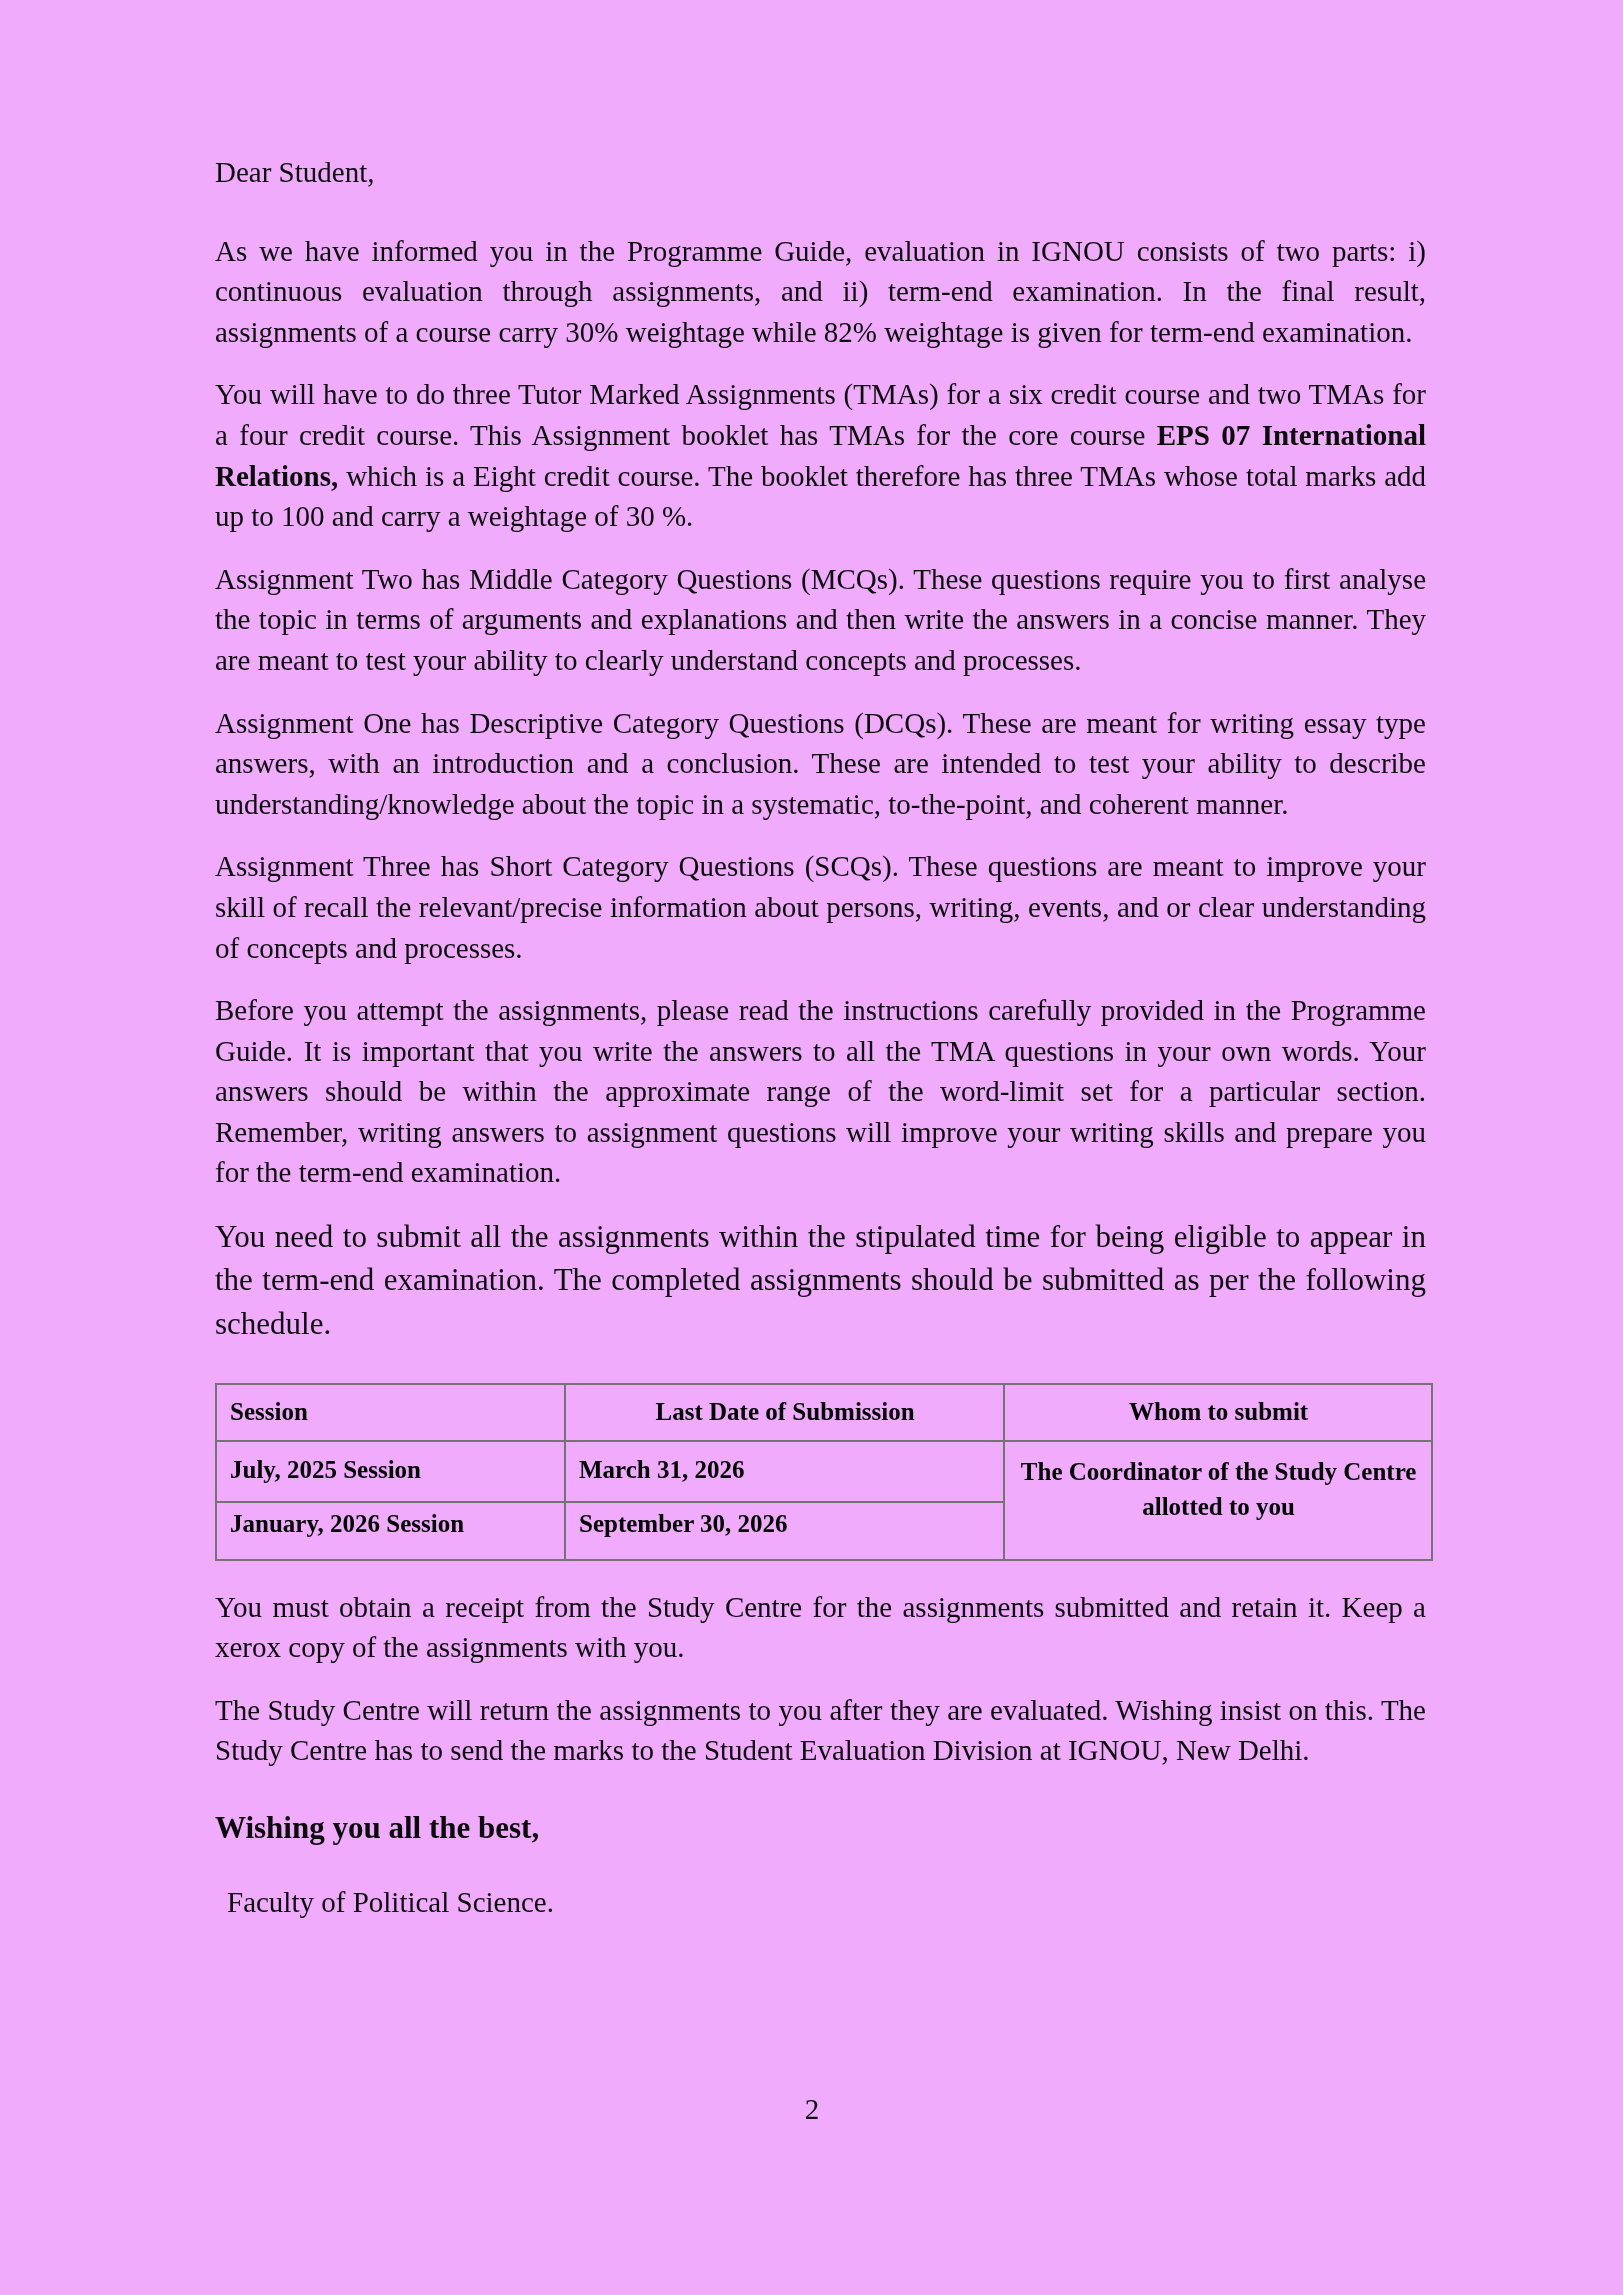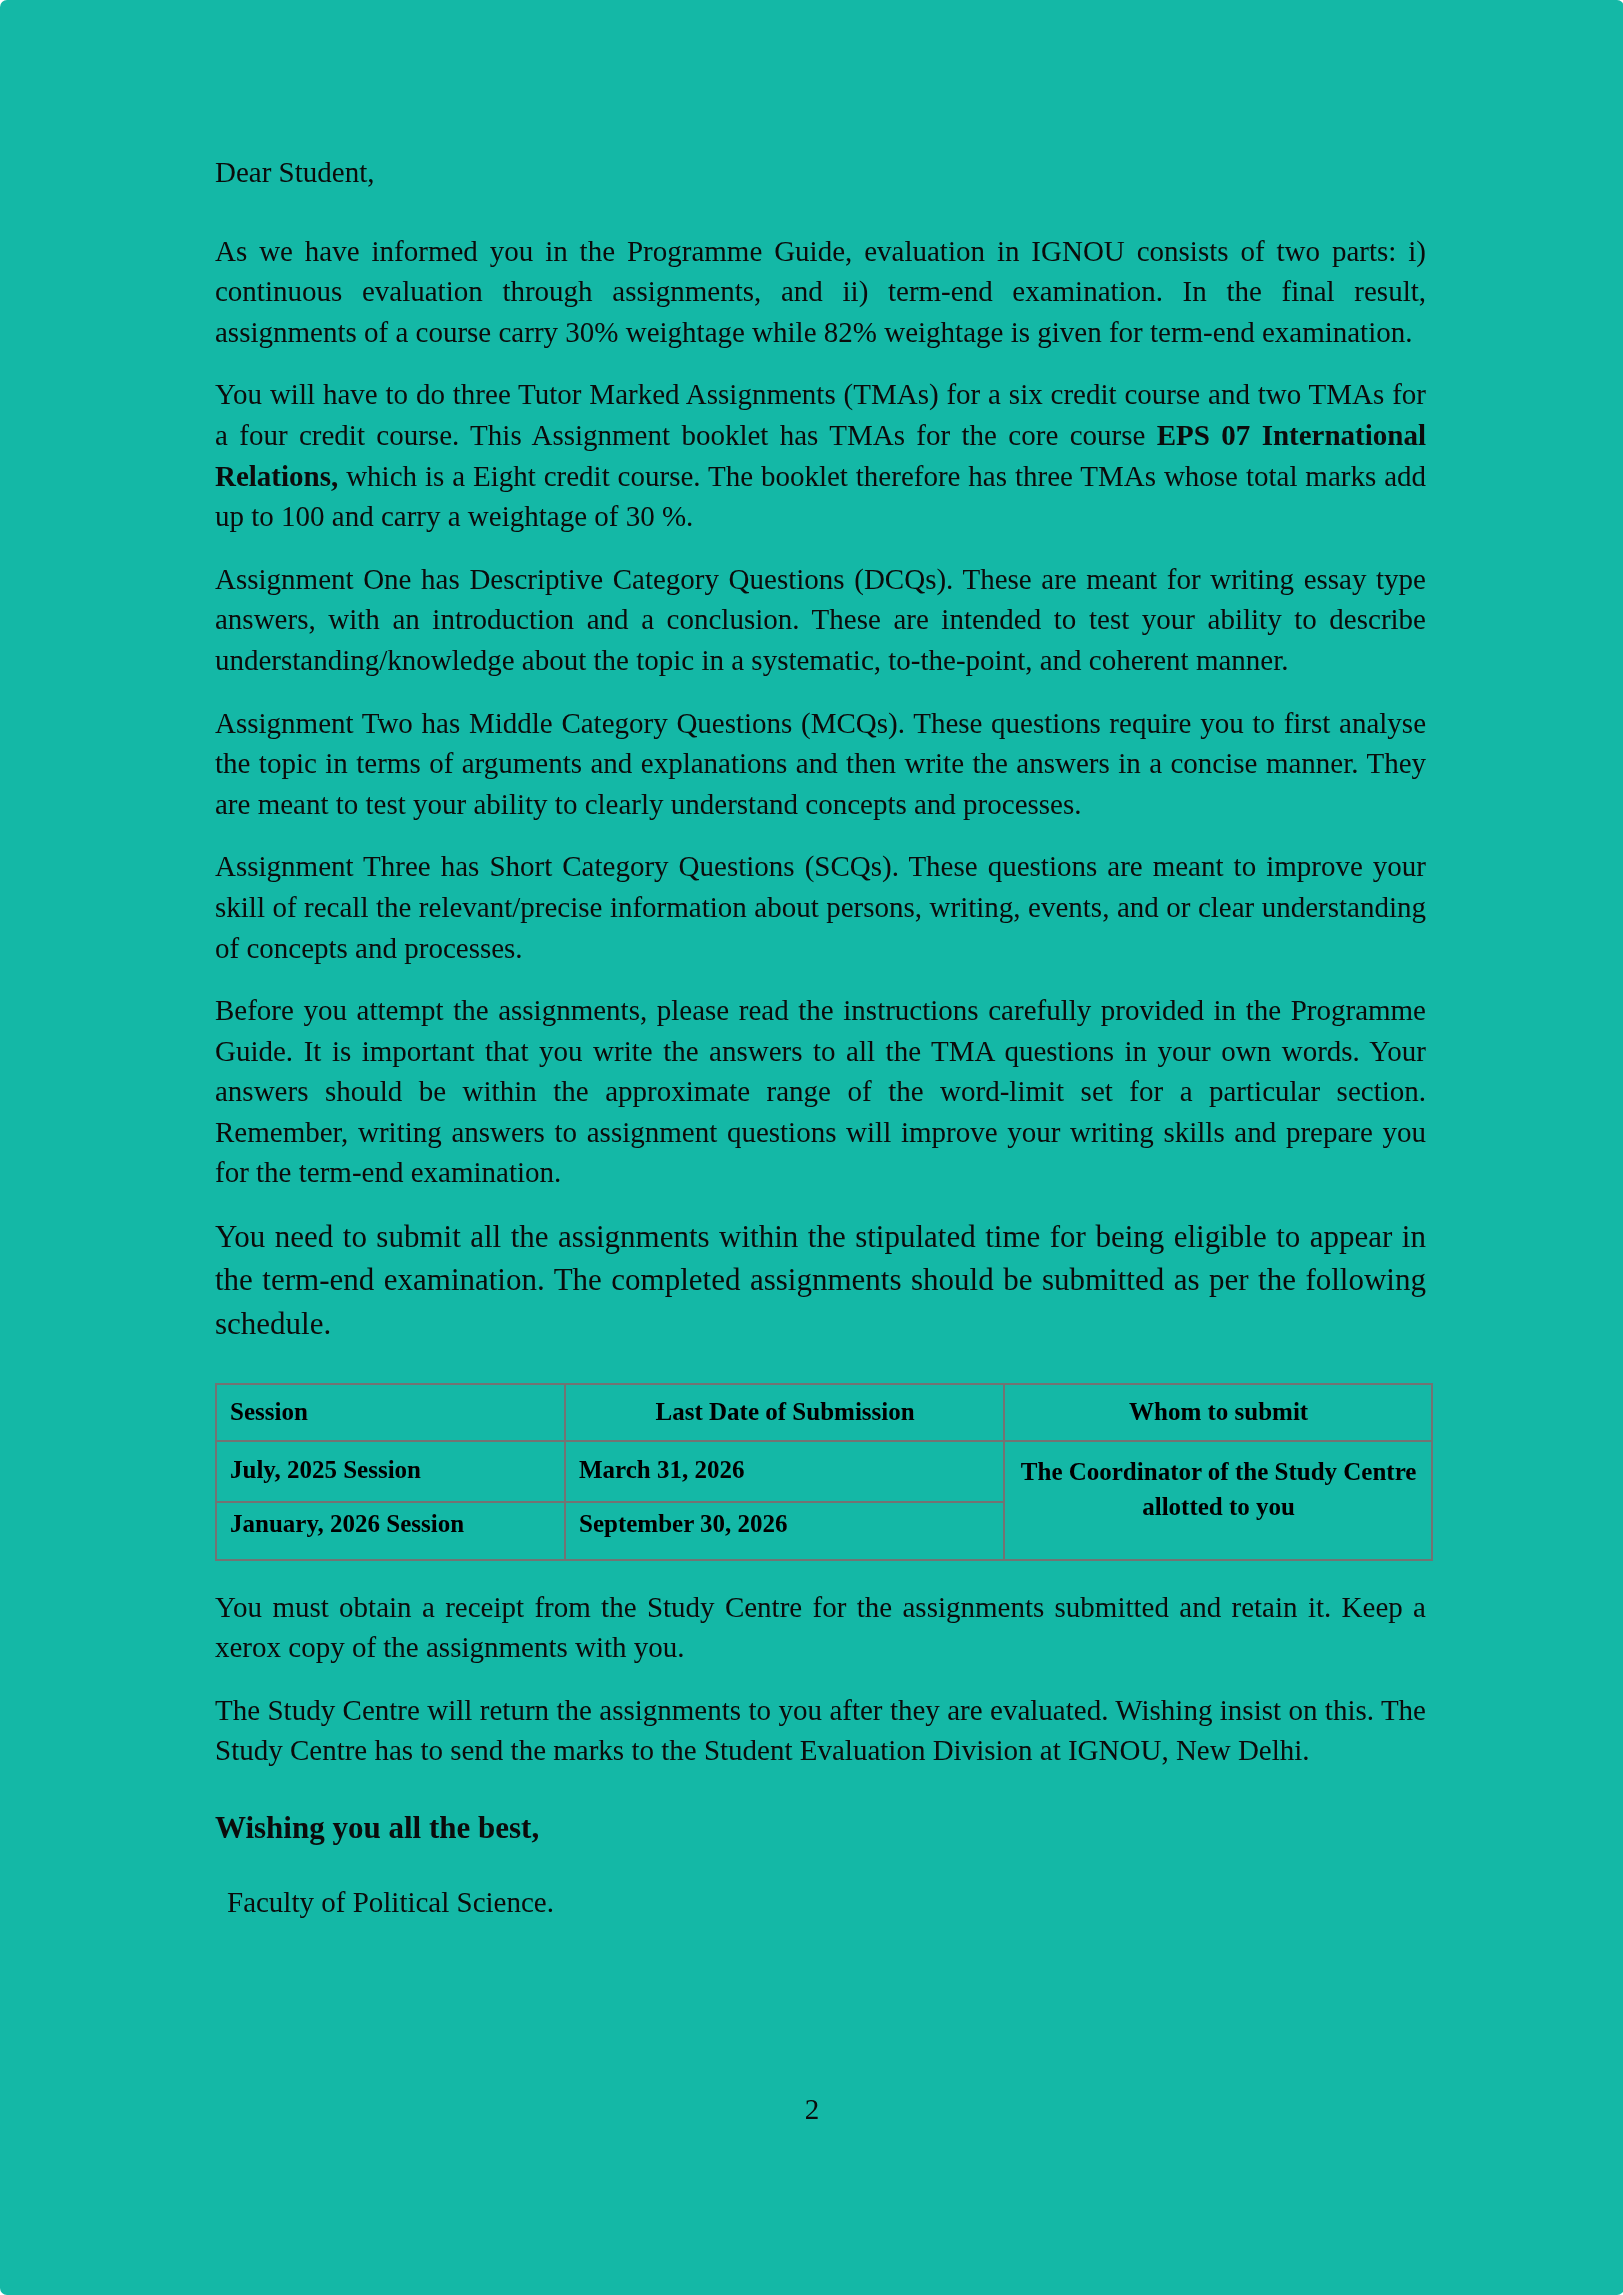--- a/index.html
+++ b/index.html
@@ -6,24 +6,23 @@
   html, body {
     margin: 0;
     padding: 0;
     background: #ffffff;
   }
 
   .page {
     position: relative;
     width: 1624px;
     height: 2295px;
-    background: #14b8a6;
+    background: #f0abfc;
     box-sizing: border-box;
     overflow: hidden;
-    border-radius: 7px;
   }
 
   .content {
     position: absolute;
     left: 215px;
     top: 152px;
     width: 1211px;
   }
 
   .para {
@@ -143,23 +142,23 @@
 <div class="page">
 
   <div class="content">
 
     <p class="para salutation">Dear Student,</p>
 
     <p class="para">As we have informed you in the Programme Guide, evaluation in IGNOU consists of two parts: i) continuous evaluation through assignments, and ii) term-end examination. In the final result, assignments of a course carry 30% weightage while 82% weightage is given for term-end examination.</p>
 
     <p class="para"><span>You will have to do three Tutor Marked Assignments (TMAs) for a six credit course and two TMAs for a four credit course. This Assignment booklet has TMAs for the core course </span><span class="bold">EPS 07 International Relations,</span><span> which is a Eight credit course. The booklet therefore has three TMAs whose total marks add up to 100 and carry a weightage of 30 %.</span></p>
 
+    <p class="para">Assignment Two has Middle Category Questions (MCQs). These questions require you to first analyse the topic in terms of arguments and explanations and then write the answers in a concise manner. They are meant to test your ability to clearly understand concepts and processes.</p>
+
     <p class="para">Assignment One has Descriptive Category Questions (DCQs). These are meant for writing essay type answers, with an introduction and a conclusion. These are intended to test your ability to describe understanding/knowledge about the topic in a systematic, to-the-point, and coherent manner.</p>
-
-    <p class="para">Assignment Two has Middle Category Questions (MCQs). These questions require you to first analyse the topic in terms of arguments and explanations and then write the answers in a concise manner. They are meant to test your ability to clearly understand concepts and processes.</p>
 
     <p class="para">Assignment Three has Short Category Questions (SCQs). These questions are meant to improve your skill of recall the relevant/precise information about persons, writing, events, and or clear understanding of concepts and processes.</p>
 
     <p class="para">Before you attempt the assignments, please read the instructions carefully provided in the Programme Guide. It is important that you write the answers to all the TMA questions in your own words. Your answers should be within the approximate range of the word-limit set for a particular section. Remember, writing answers to assignment questions will improve your writing skills and prepare you for the term-end examination.</p>
 
     <p class="para emphasis">You need to submit all the assignments within the stipulated time for being eligible to appear in the term-end examination. The completed assignments should be submitted as per the following schedule.</p>
 
     <div class="schedule-wrap">
       <table class="schedule">
         <colgroup>

